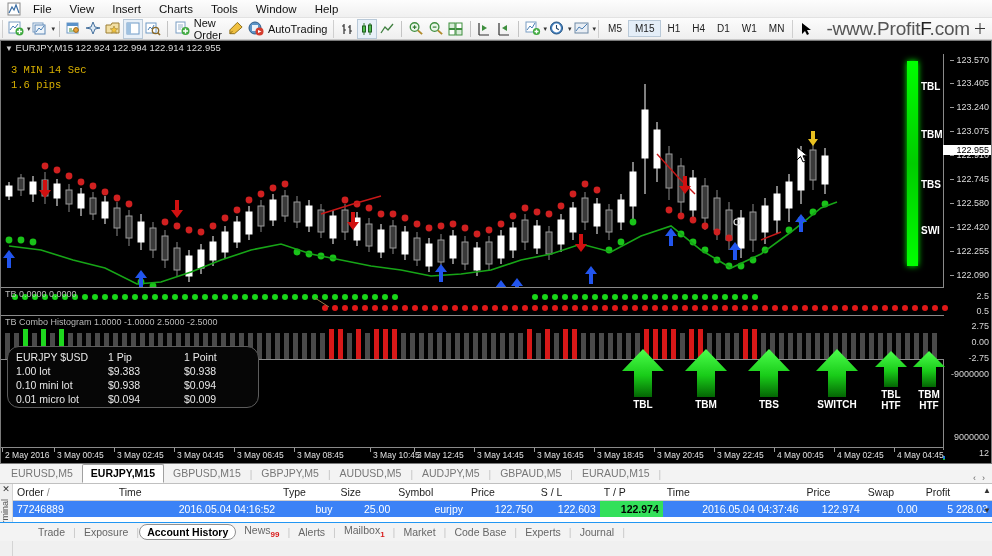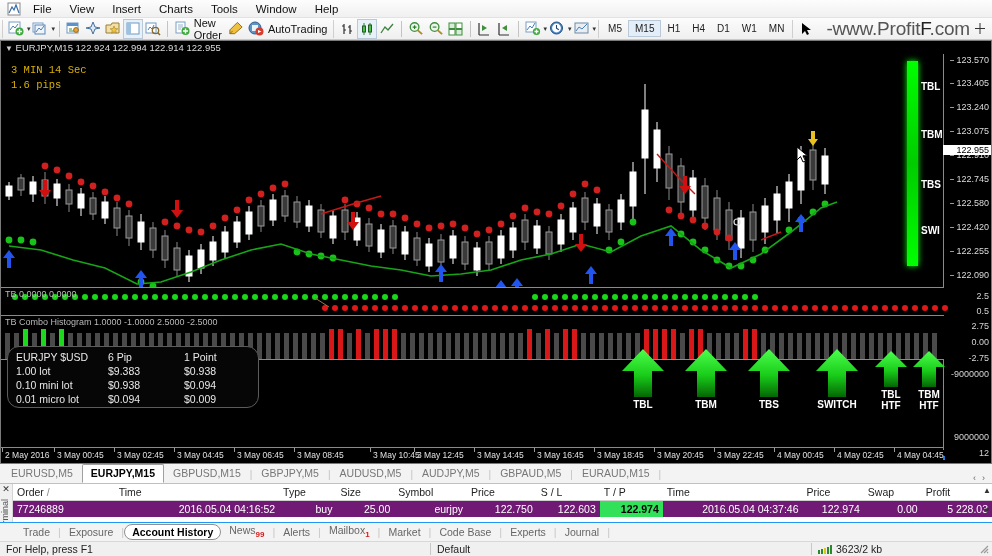--- a/index.html
+++ b/index.html
@@ -175,31 +175,31 @@
   }
   .otable { position:absolute; left: 13px; top:0; width: 979px; border-collapse: collapse; }
   .otable th {
     font-size: 10.5px; font-weight: normal; color: #222; background: #fff;
     border-bottom: 1px solid #d0d0d0; padding: 2px 4px; text-align: left;
     white-space: nowrap;
   }
   .otable th.l { text-align: left; }
   .otable td {
     font-size: 10.5px; padding: 2px 4px; text-align: right; white-space: nowrap;
-    background: #701a75; color: #fff;
+    background: #3b82f6; color: #fff;
   }
   .otable td.l { text-align: left; }
   .otable td.tp { background: #33e05a; color: #000; font-weight: bold; }
   .scroll-arrow { position:absolute; right:1px; font-size:8px; color:#333; }
 
   
   .termtabs {
     position: absolute; top: 522px; left: 0; width: 992px; height: 19px;
     background: #f3f3f3; border-top: 1px solid #2196f3;
-    display: flex; align-items: center; padding-left: 15px;
+    display: flex; align-items: center; padding-left: 30px;
   }
   .ttab { font-size: 10.5px; color: #666; padding: 2px 8px; white-space: nowrap; }
   .ttab.active {
     color: #000; font-weight: bold; background: #fff; border: 1px solid #909090;
     border-radius: 8px; padding: 1px 7px;
   }
   .ttab-sep { color: #c8c8c8; }
   .badge { color: #d81b1b; font-size: 8px; vertical-align: sub; font-weight: bold; }
 
   
@@ -990,21 +990,21 @@
       </svg>
     </div>
 
     <div class="pane" style="top:318px; height:90px;"></div>
 
     <div class="infobox">
       <table>
         <tbody>
             <tr>
           <td>EURJPY $USD</td>
-          <td class="c2">6 Pip</td>
+          <td class="c2">1 Pip</td>
           <td class="c3">1 Point</td>
         </tr>
         <tr>
           <td>1.00 lot</td>
           <td class="c2">$9.383</td>
           <td class="c3">$0.938</td>
         </tr>
         <tr>
           <td>0.10 mini lot</td>
           <td class="c2">$0.938</td>
@@ -1185,35 +1185,14 @@
     <div class="ttab">Market</div>
     <span class="ttab-sep">|</span>
     <div class="ttab">Code Base</div>
     <span class="ttab-sep">|</span>
     <div class="ttab">Experts</div>
     <span class="ttab-sep">|</span>
     <div class="ttab">Journal</div>
     <span class="ttab-sep">|</span>
   </div>
 
-  <div class="statusbar">
-    <div class="sb-cell" style="width:430px">For Help, press F1</div>
-    <div class="sb-div"></div>
-    <div class="sb-cell" style="width:380px">Default</div>
-    <div class="sb-div"></div>
-    <div class="sb-cell" style="display:flex;align-items:center">
-      <span class="netbars">
-        <i style="height:4px;background:#2a8a2a"></i>
-          <i style="height:5px;background:#2a8a2a"></i>
-          <i style="height:6px;background:#d8c820"></i>
-          <i style="height:7px;background:#2a8a2a"></i>
-          <i style="height:9px;background:#2a8a2a"></i>
-      </span>
-      <span>3623/2 kb</span>
-    </div>
-    <div style="margin-left:auto; padding-right:3px">
-      <svg width="11" height="11" viewBox="0 0 11 11">
-          <path d="M10 3 L3 10 M10 6 L6 10 M10 9 L9 10" stroke="#9a9a9a" stroke-width="1.2"></path>
-        </svg>
-    </div>
-  </div>
 
 </div>
 
 </body></html>

